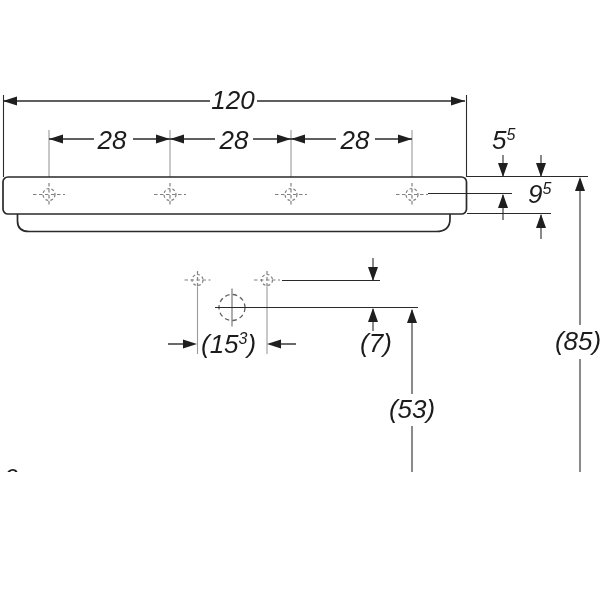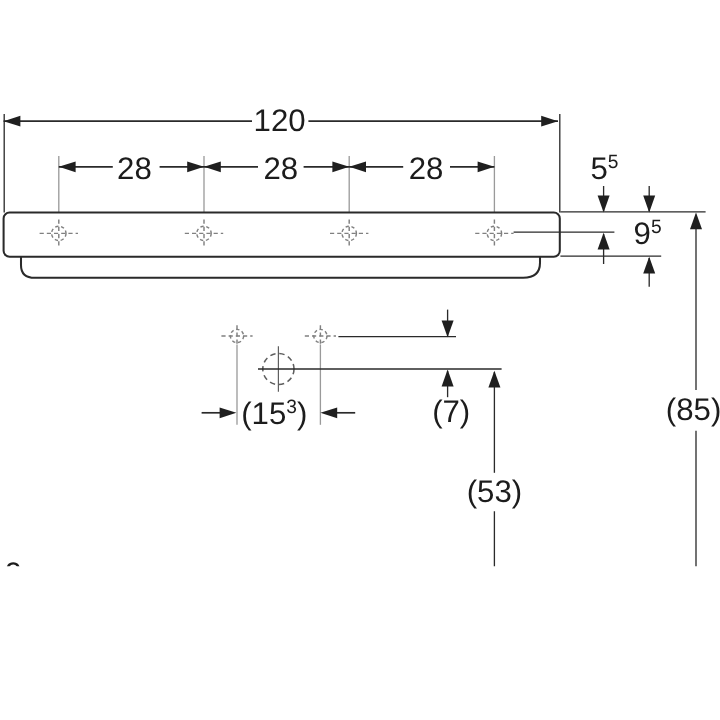--- a/index.html
+++ b/index.html
@@ -1,16 +1,16 @@
 <!DOCTYPE html>
 <html><head>
 <meta charset="utf-8">
 <style>
   html,body{margin:0;padding:0;background:#fff;}
-  .page{width:600px;height:472px;background:#ffffff;position:relative;overflow:hidden;}
+  .page{width:600px;height:472px;background:#ffffff;position:relative;overflow:hidden;font-style:italic;}
   svg{display:block;}
   
   .ln{stroke:#2a2a2a;stroke-width:1.4;fill:none;stroke-linecap:butt;}
   .th{stroke:#2a2a2a;stroke-width:1.1;fill:none;}
   .bd{stroke:#2a2a2a;stroke-width:1.7;fill:#ffffff;}
   .bp{stroke:#2a2a2a;stroke-width:1.7;fill:none;}
   .ext{stroke:#9a9a9a;stroke-width:1.1;fill:none;}
   .ar{fill:#1f1f1f;stroke:none;}
   .cl{stroke:#808080;stroke-width:1.2;fill:none;stroke-dasharray:3.5 2.5;}
   .clc{stroke:#808080;stroke-width:1.2;fill:none;stroke-dasharray:2.8 2.2;}

